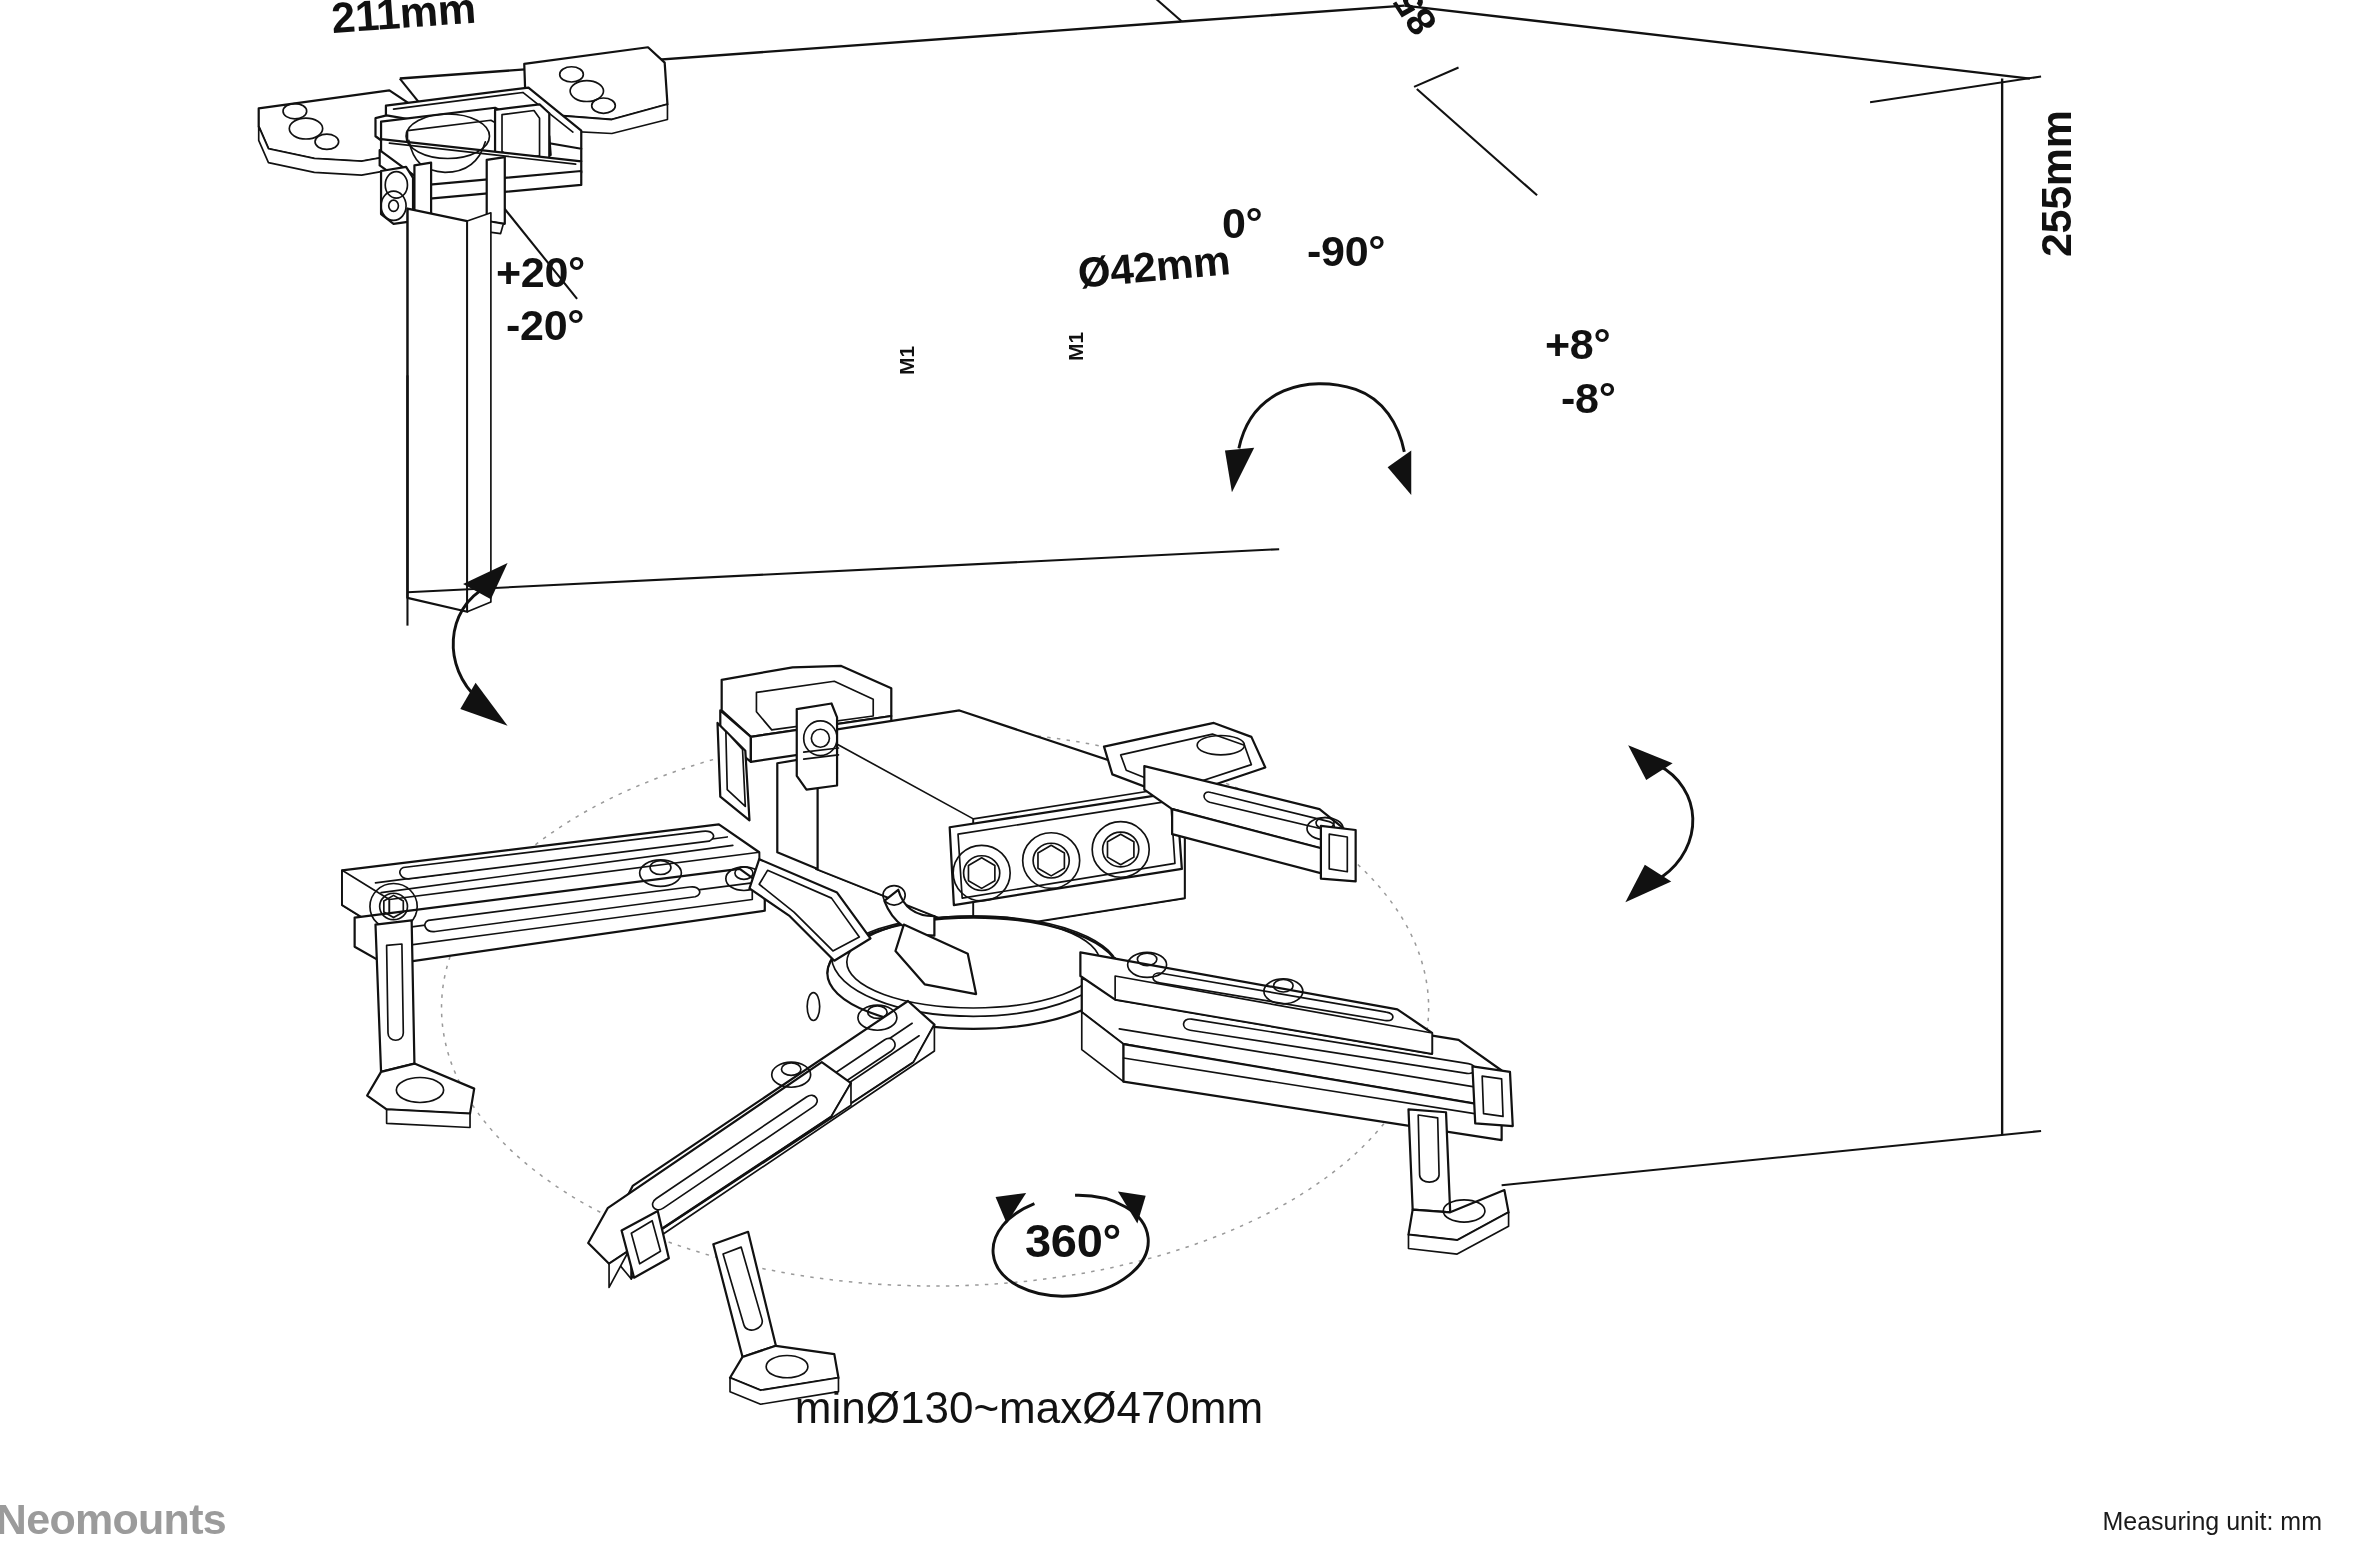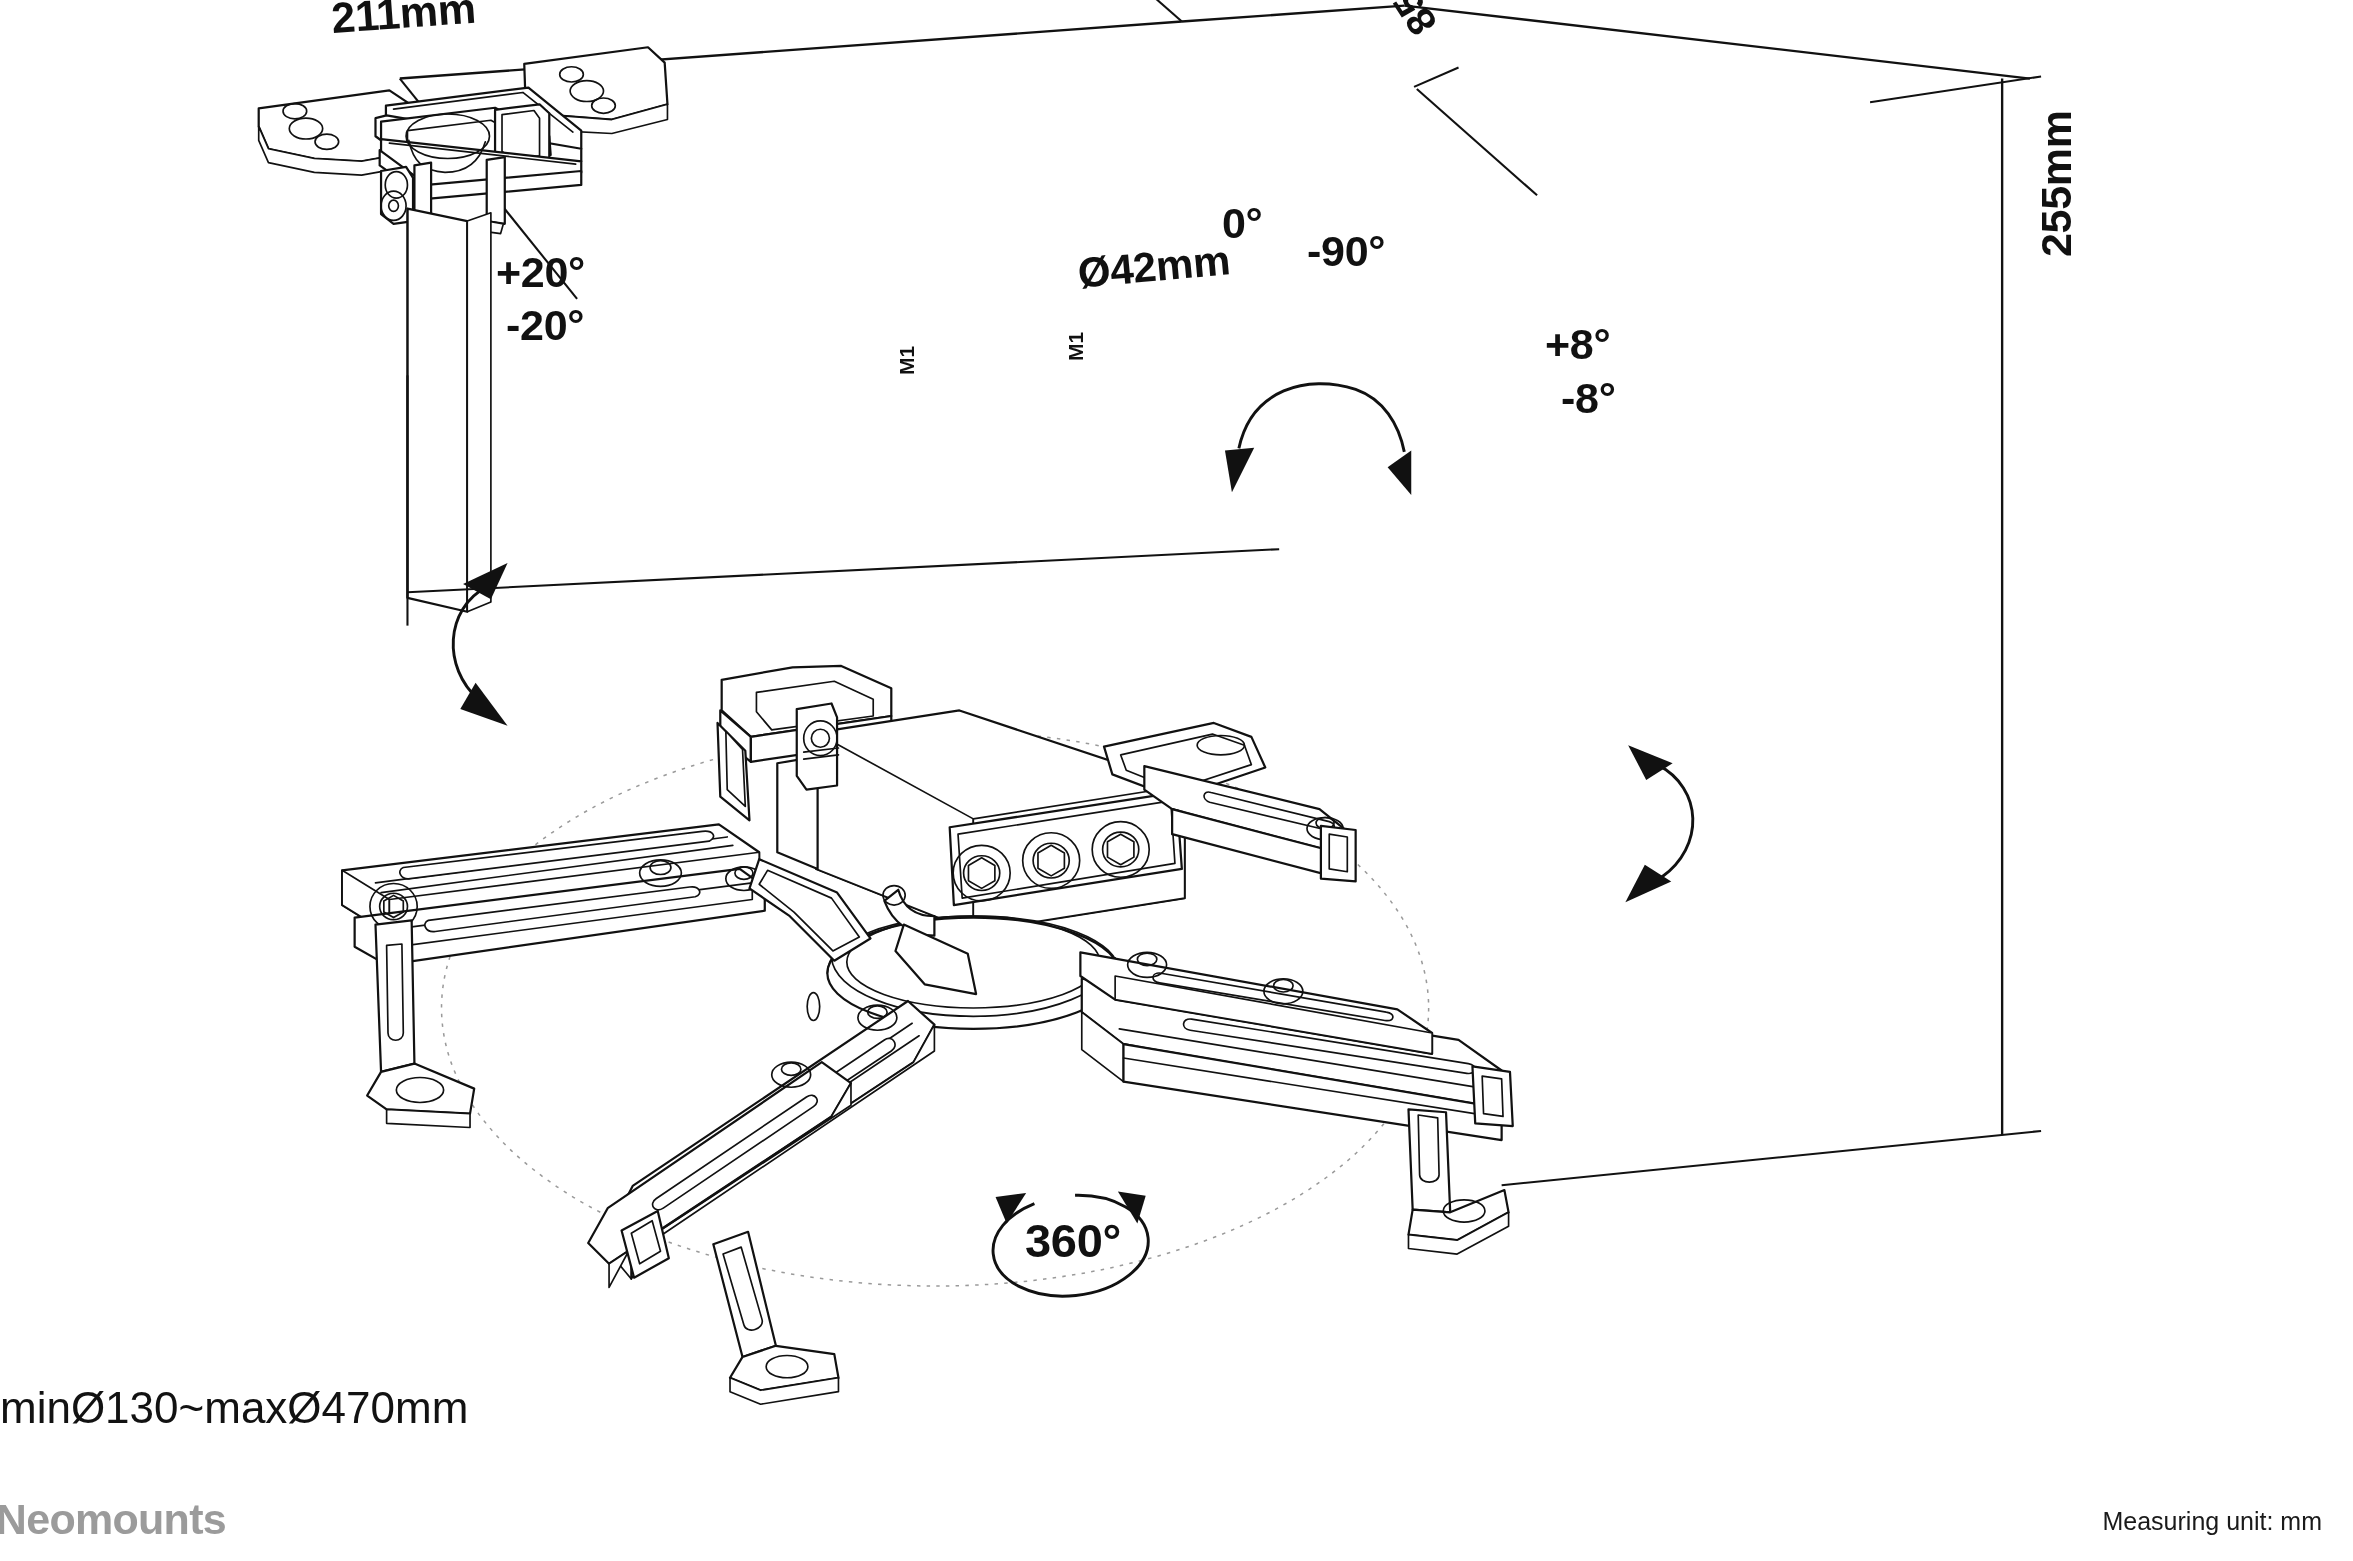--- a/index.html
+++ b/index.html
@@ -28,21 +28,21 @@
   .t-d42{left:1076px;top:253px;font-size:42px;transform:rotate(-5.2deg);transform-origin:left top;}
   .t-0   {left:1222px;top:202px;font-size:43px;}
   .t-90  {left:1307px;top:192px;font-size:43px;margin-top:38px;}
   .t-p20 {left:496px;top:251px;font-size:43px;text-align:center;}
   .t-m20 {left:506px;top:304px;font-size:43px;}
   .t-p8  {left:1545px;top:323px;font-size:43px;}
   .t-m8  {left:1561px;top:377px;font-size:43px;}
   .t-360 {left:1025px;top:1217px;font-size:47px;}
 
   .bottomnote{
-    position:absolute;left:0;top:1383px;width:2058px;text-align:left;
+    position:absolute;left:0;top:1383px;width:2058px;text-align:center;
     font-size:44px;font-weight:400;color:#121212;letter-spacing:0px;
     font-family:"Liberation Sans","DejaVu Sans",sans-serif;
   }
   .brand{
     position:absolute;left:-4.2px;top:1495px;
     font-size:43px;font-weight:700;color:#9b9b9b;letter-spacing:-0.7px;
     font-family:"Liberation Sans","DejaVu Sans",sans-serif;
   }
   .unitnote{
     position:absolute;right:32px;top:1507px;

